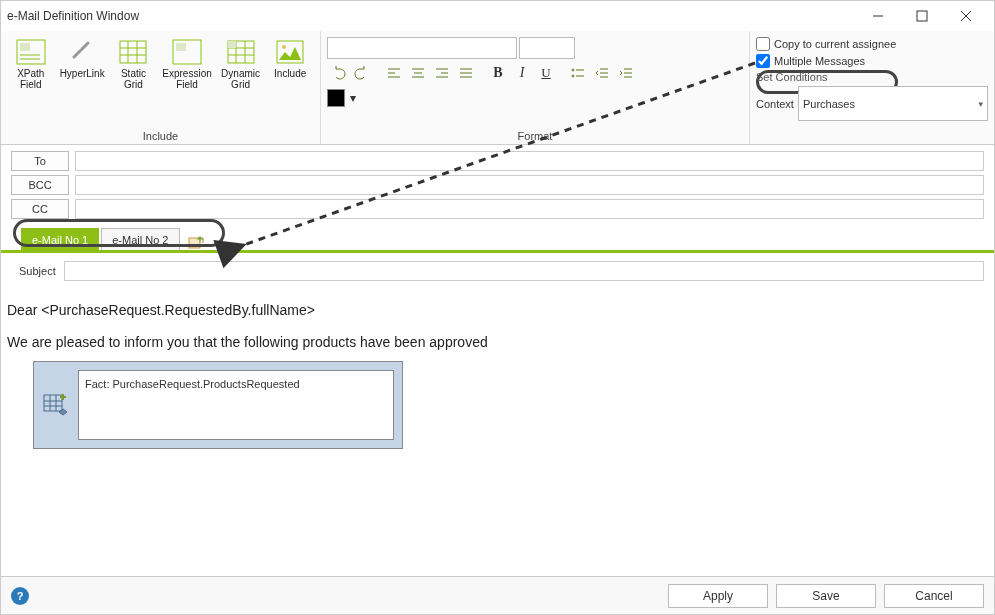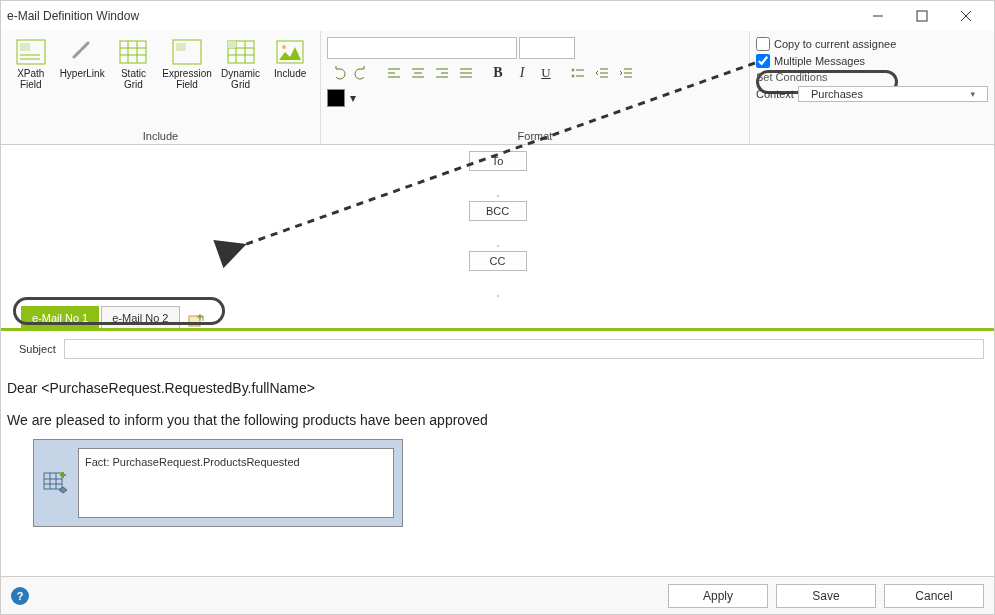--- a/index.html
+++ b/index.html
@@ -29,26 +29,26 @@
   .fmt-btn.text { font-family: "Segoe UI"; color: #333; }
   .fmt-bold { font-weight: bold; font-size: 14px; }
   .fmt-italic { font-style: italic; font-family: serif; font-size: 14px; }
   .fmt-underline { text-decoration: underline; font-size: 13px; }
   .color-swatch { width: 18px; height: 18px; background: #000; border: 1px solid #888; }
   .advanced-group { width: 244px; }
   .adv-body { padding: 2px 6px 0 6px; display: flex; flex-direction: column; gap: 3px; font-size: 11px; }
   .adv-row { display: flex; align-items: center; gap: 4px; position: relative; }
   .adv-row input[type="checkbox"] { width: 14px; height: 14px; border: 1px solid #888; }
   .adv-row label { font-size: 11px; }
-  .adv-select { flex: 1; height: 16px; border: 1px solid #bbb; background: #fff; padding: 0 12px; font-size: 11px; display: flex; align-items: center; justify-content: space-between; }
+  .adv-select { flex: 1; height: 35px; border: 1px solid #bbb; background: #fff; padding: 0 4px; font-size: 11px; display: flex; align-items: center; justify-content: space-between; }
   .adv-select .arr { font-size: 9px; color: #666; }
   .highlight-ring { position: absolute; border: 3px solid #444; border-radius: 50% / 60%; pointer-events: none; }
   .ring-multiple { width: 142px; height: 24px; top: 16px; left: 0; border-radius: 12px; }
   .fields-area { padding: 6px 10px 0 10px; }
-  .field-row { display: flex; align-items: center; margin-bottom: 4px; gap: 24px; flex-direction: column; }
+  .field-row { display: flex; align-items: center; margin-bottom: 4px; gap: 6px; }
   .field-label { width: 58px; height: 20px; border: 1px solid #bbb; background: #fdfdfd; display: flex; align-items: center; justify-content: center; font-size: 11px; cursor: pointer; }
   .field-input { flex: 1; height: 20px; border: 1px solid #ccc; background: #fff; }
   .tabs-area { position: relative; height: 30px; margin-top: 4px; border-bottom: 3px solid #8dbf17; padding-left: 20px; display: flex; align-items: flex-end; }
   .tab { height: 22px; padding: 0 10px; border: 1px solid #bbb; border-bottom: none; background: #f6f6f6; display: flex; align-items: center; font-size: 11px; margin-right: 2px; cursor: pointer; }
   .tab.active { background: #8dbf17; color: #fff; border-color: #8dbf17; }
   .tab-add { display: flex; align-items: center; padding: 0 6px; cursor: pointer; }
   .ring-tabs { position: absolute; left: 12px; top: -4px; width: 212px; height: 28px; border: 3px solid #444; border-radius: 16px; pointer-events: none; }
   .subject-row { padding: 8px 10px 0 18px; display: flex; align-items: center; gap: 8px; }
   .subject-lbl { font-size: 11px; }
   .subject-input { flex: 1; height: 20px; border: 1px solid #ccc; background: #fff; }

